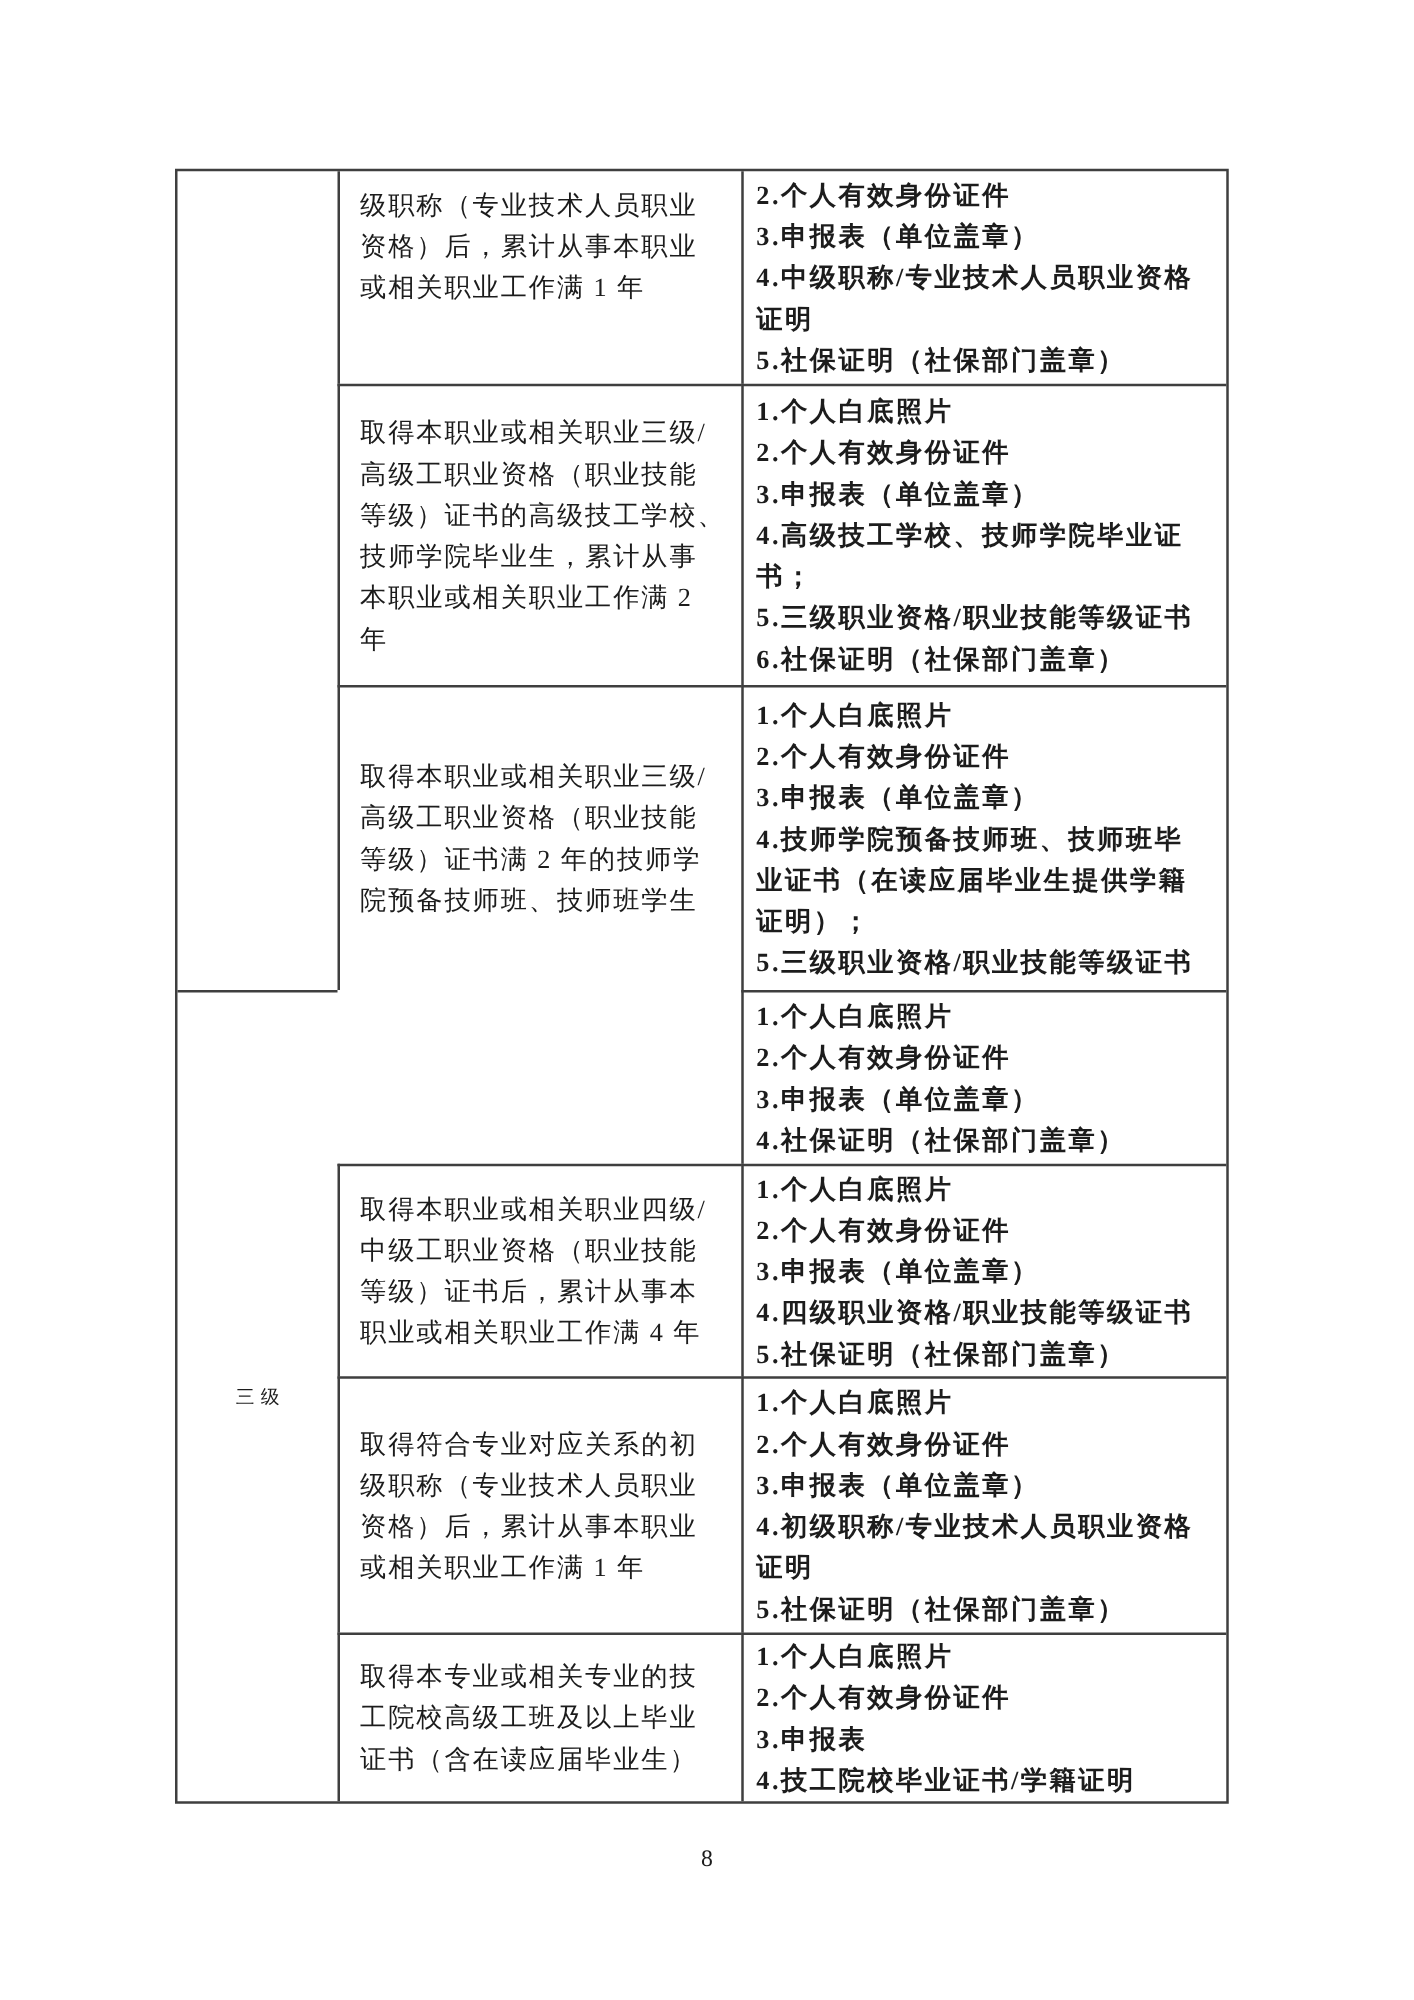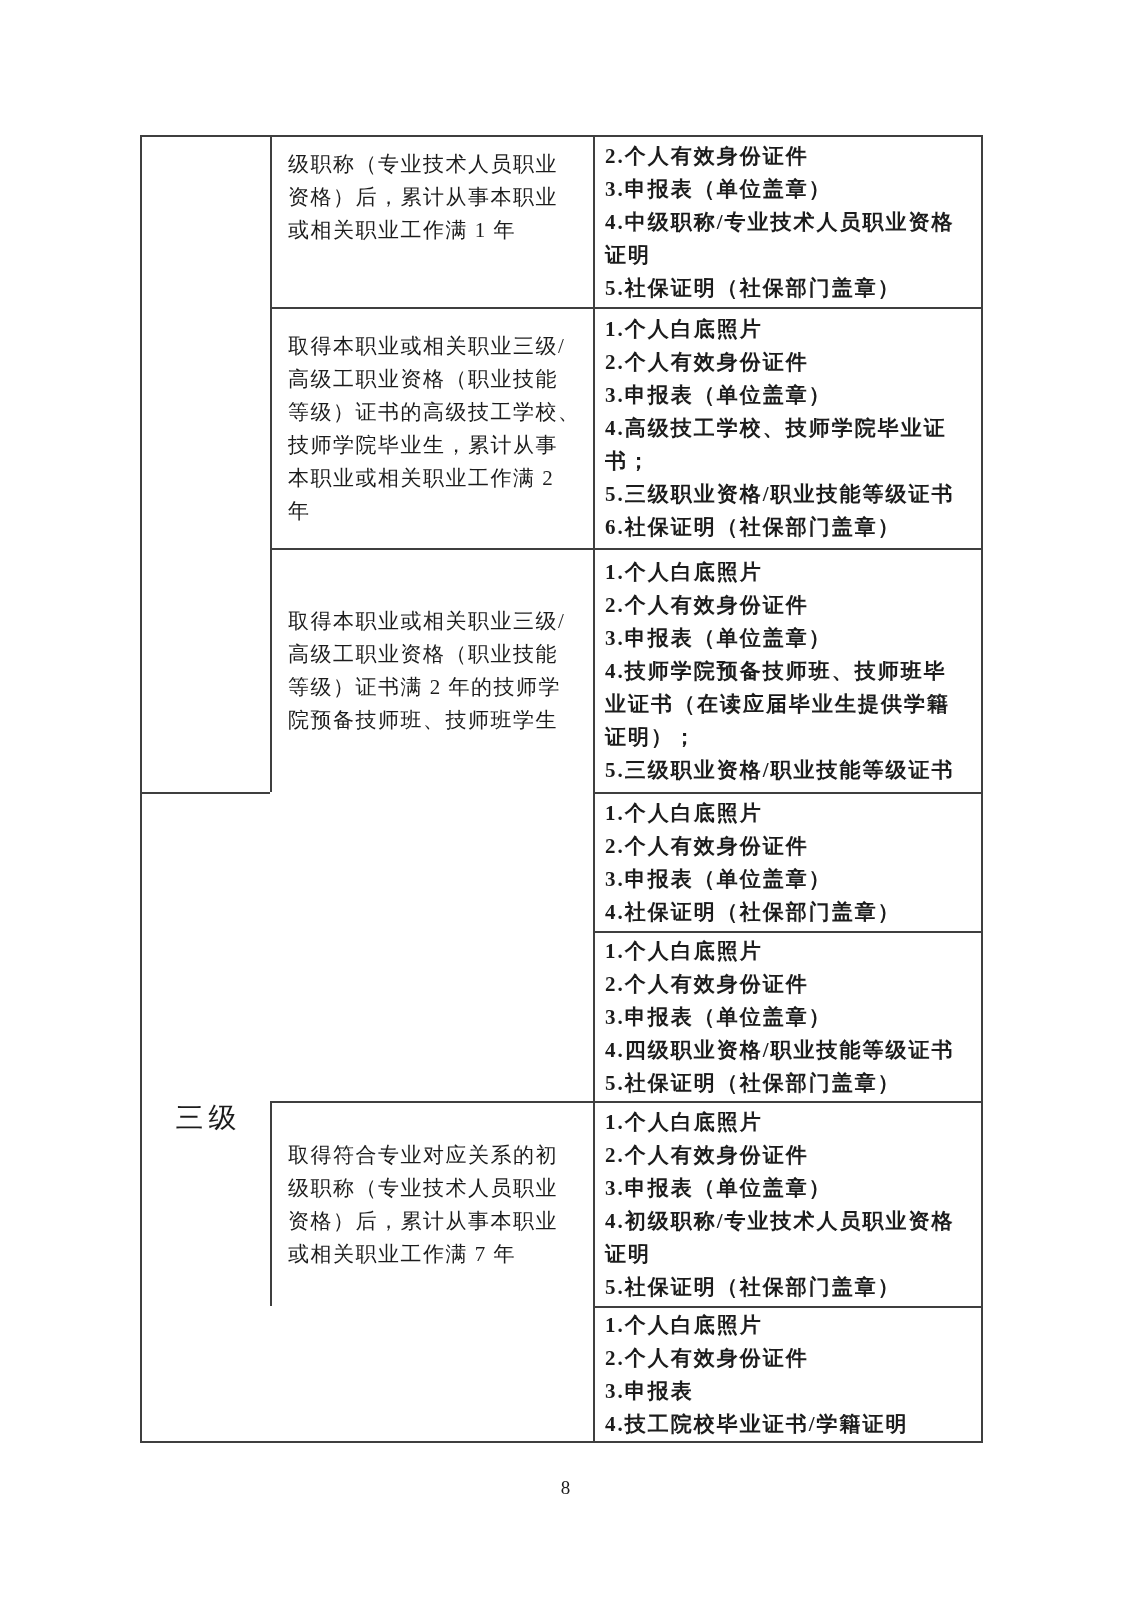--- a/index.html
+++ b/index.html
@@ -35,21 +35,21 @@
     overflow:hidden;
   }
   .cell .txt{
     white-space:pre-line;
     font-size:21px;
     line-height:33px;
   }
   .level{
     grid-column:1;
     justify-content:center;
-    font-size:28px;
+    font-size:15px;
     letter-spacing:5px;
     text-indent:5px;
     text-align:center;
   }
   .level-a{ grid-row:1 / span 3; }
   .level-b{ grid-row:4 / span 4; border-top:2px solid var(--border); }
   .cond{ grid-column:2; border-left:2px solid var(--border); }
   .mats{ grid-column:3; border-left:2px solid var(--border);font-weight:bold; }
   .cond .txt{ padding:2px 6px 2px 16px; letter-spacing:1.5px; }
   .mats .txt{ padding:2px 6px 2px 10px; letter-spacing:2px; }
@@ -132,43 +132,54 @@
 
     <div class="cell level level-b">三级</div>
 
     <div class="cell mats r4 bt">
       <div class="txt">1.个人白底照片
 2.个人有效身份证件
 3.申报表（单位盖章）
 4.社保证明（社保部门盖章）</div>
     </div>
 
+    <div class="cell cond r5 bt">
+      <div class="txt">取得本职业或相关职业四级/
+中级工职业资格（职业技能
+等级）证书后，累计从事本
+职业或相关职业工作满 4 年</div>
+    </div>
     <div class="cell mats r5 bt">
       <div class="txt">1.个人白底照片
 2.个人有效身份证件
 3.申报表（单位盖章）
 4.四级职业资格/职业技能等级证书
 5.社保证明（社保部门盖章）</div>
     </div>
 
     <div class="cell cond r6 bt">
       <div class="txt">取得符合专业对应关系的初
 级职称（专业技术人员职业
 资格）后，累计从事本职业
-或相关职业工作满 7 年</div>
+或相关职业工作满 1 年</div>
     </div>
     <div class="cell mats r6 bt">
       <div class="txt">1.个人白底照片
 2.个人有效身份证件
 3.申报表（单位盖章）
 4.初级职称/专业技术人员职业资格
 证明
 5.社保证明（社保部门盖章）</div>
     </div>
 
+    <div class="cell cond r7 bt">
+      <div class="txt">取得本专业或相关专业的技
+工院校高级工班及以上毕业
+证书（含在读应届毕业生）</div>
+    </div>
     <div class="cell mats r7 bt">
       <div class="txt">1.个人白底照片
 2.个人有效身份证件
 3.申报表
 4.技工院校毕业证书/学籍证明</div>
     </div>
 
   </div>
 
   <div class="page-footer">8</div>

